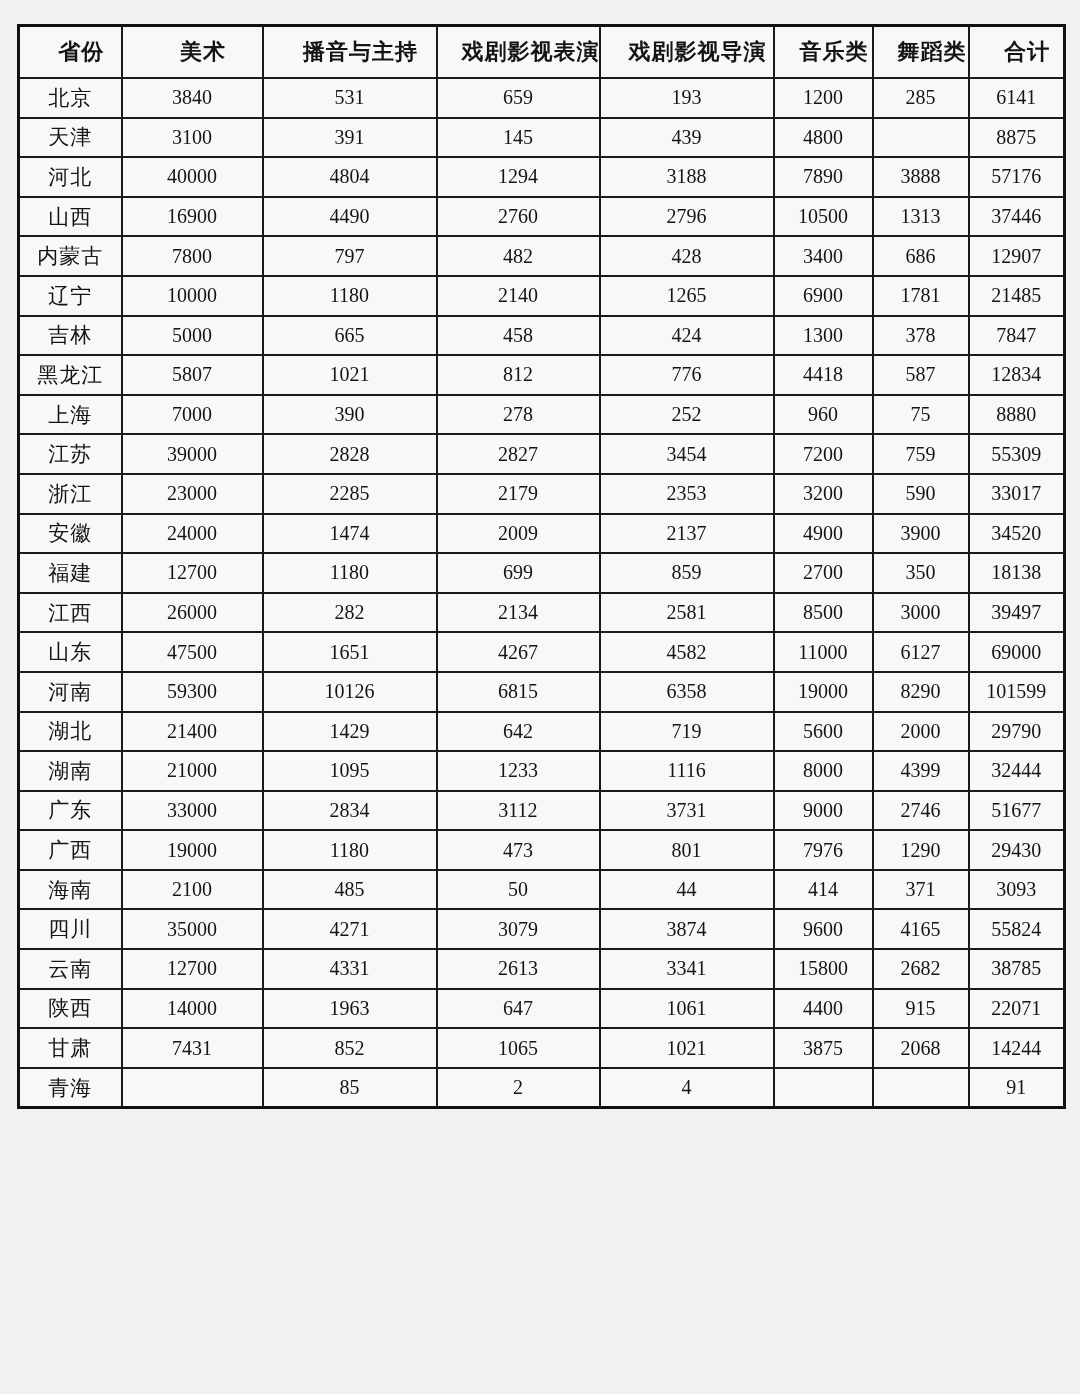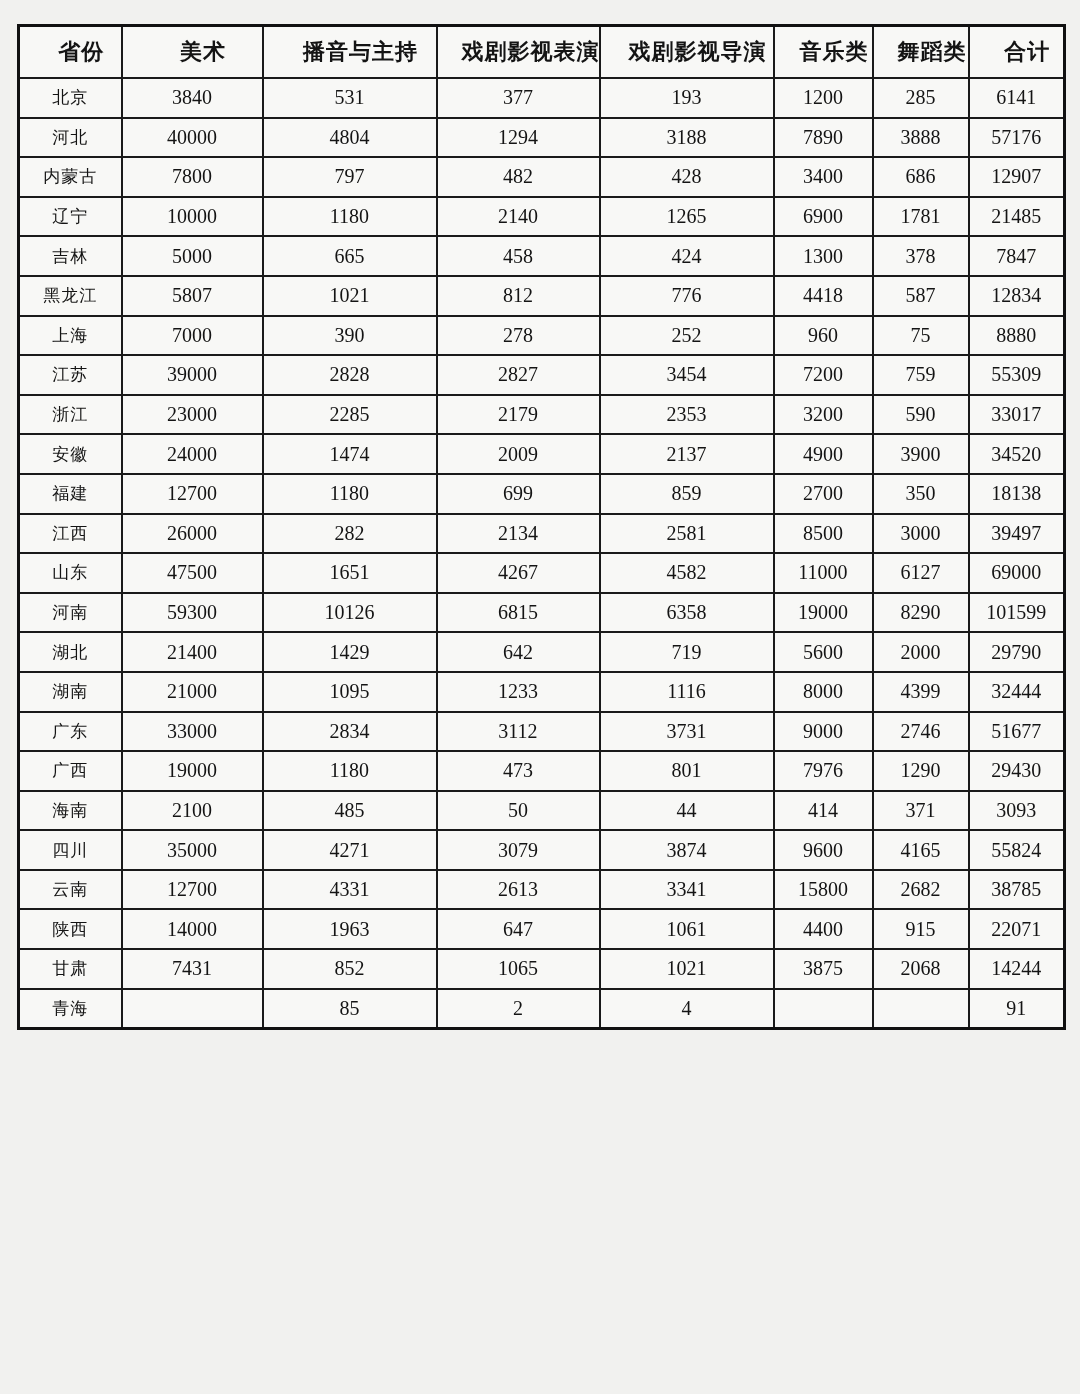--- a/index.html
+++ b/index.html
@@ -38,21 +38,21 @@
     font-size: 22px;
     font-weight: bold;
     letter-spacing: 1px;
     padding-left: 24px;
   }
   table.stats tbody td {
     height: 37.6px;
     font-size: 20px;
   }
   table.stats tbody td.province {
-    font-size: 17px;
+    font-size: 21px;
     letter-spacing: 1px;
   }
   col.c0 { width: 103px; }
   col.c1 { width: 141px; }
   col.c2 { width: 174px; }
   col.c3 { width: 163px; }
   col.c4 { width: 174px; }
   col.c5 { width: 99px; }
   col.c6 { width: 96px; }
   col.c7 { width: 96px; }
@@ -82,37 +82,57 @@
           <th>音乐类</th>
           <th>舞蹈类</th>
           <th>合计</th>
         </tr>
     </thead>
     <tbody id="tbl-body">
         <tr>
           <td class="province">北京</td>
           <td>3840</td>
           <td>531</td>
-          <td>377</td>
+          <td>659</td>
           <td>193</td>
           <td>1200</td>
           <td>285</td>
           <td>6141</td>
+        </tr>
+        <tr>
+          <td class="province">天津</td>
+          <td>3100</td>
+          <td>391</td>
+          <td>145</td>
+          <td>439</td>
+          <td>4800</td>
+          <td></td>
+          <td>8875</td>
         </tr>
         <tr>
           <td class="province">河北</td>
           <td>40000</td>
           <td>4804</td>
           <td>1294</td>
           <td>3188</td>
           <td>7890</td>
           <td>3888</td>
           <td>57176</td>
         </tr>
         <tr>
+          <td class="province">山西</td>
+          <td>16900</td>
+          <td>4490</td>
+          <td>2760</td>
+          <td>2796</td>
+          <td>10500</td>
+          <td>1313</td>
+          <td>37446</td>
+        </tr>
+        <tr>
           <td class="province">内蒙古</td>
           <td>7800</td>
           <td>797</td>
           <td>482</td>
           <td>428</td>
           <td>3400</td>
           <td>686</td>
           <td>12907</td>
         </tr>
         <tr>

